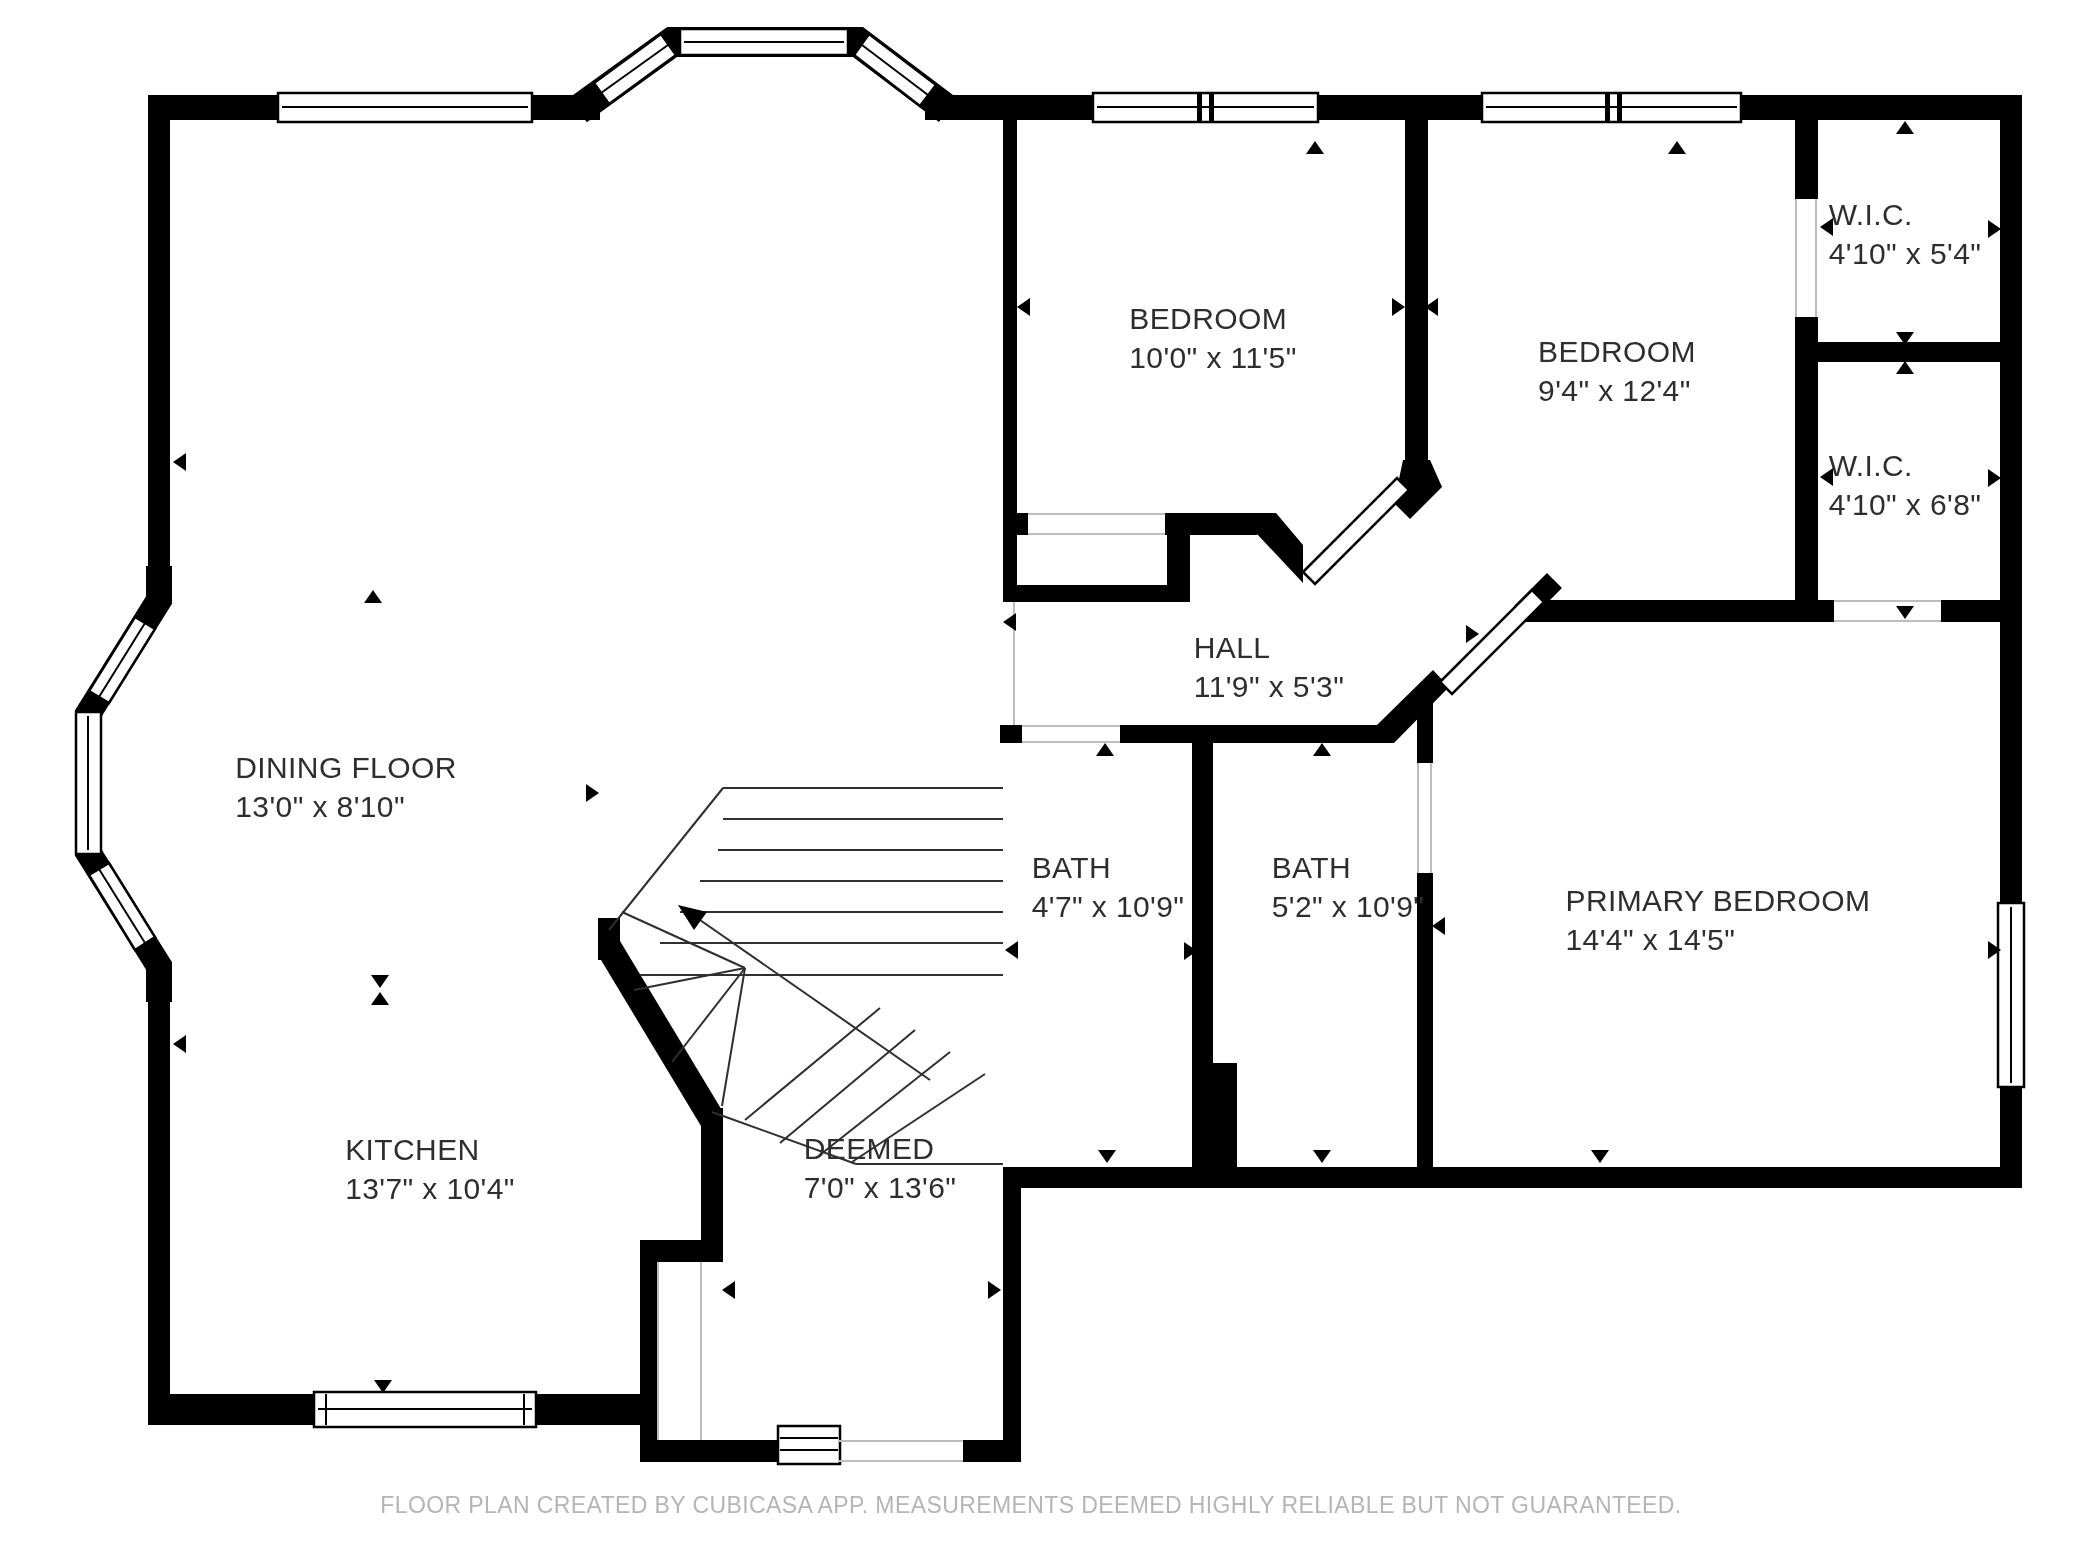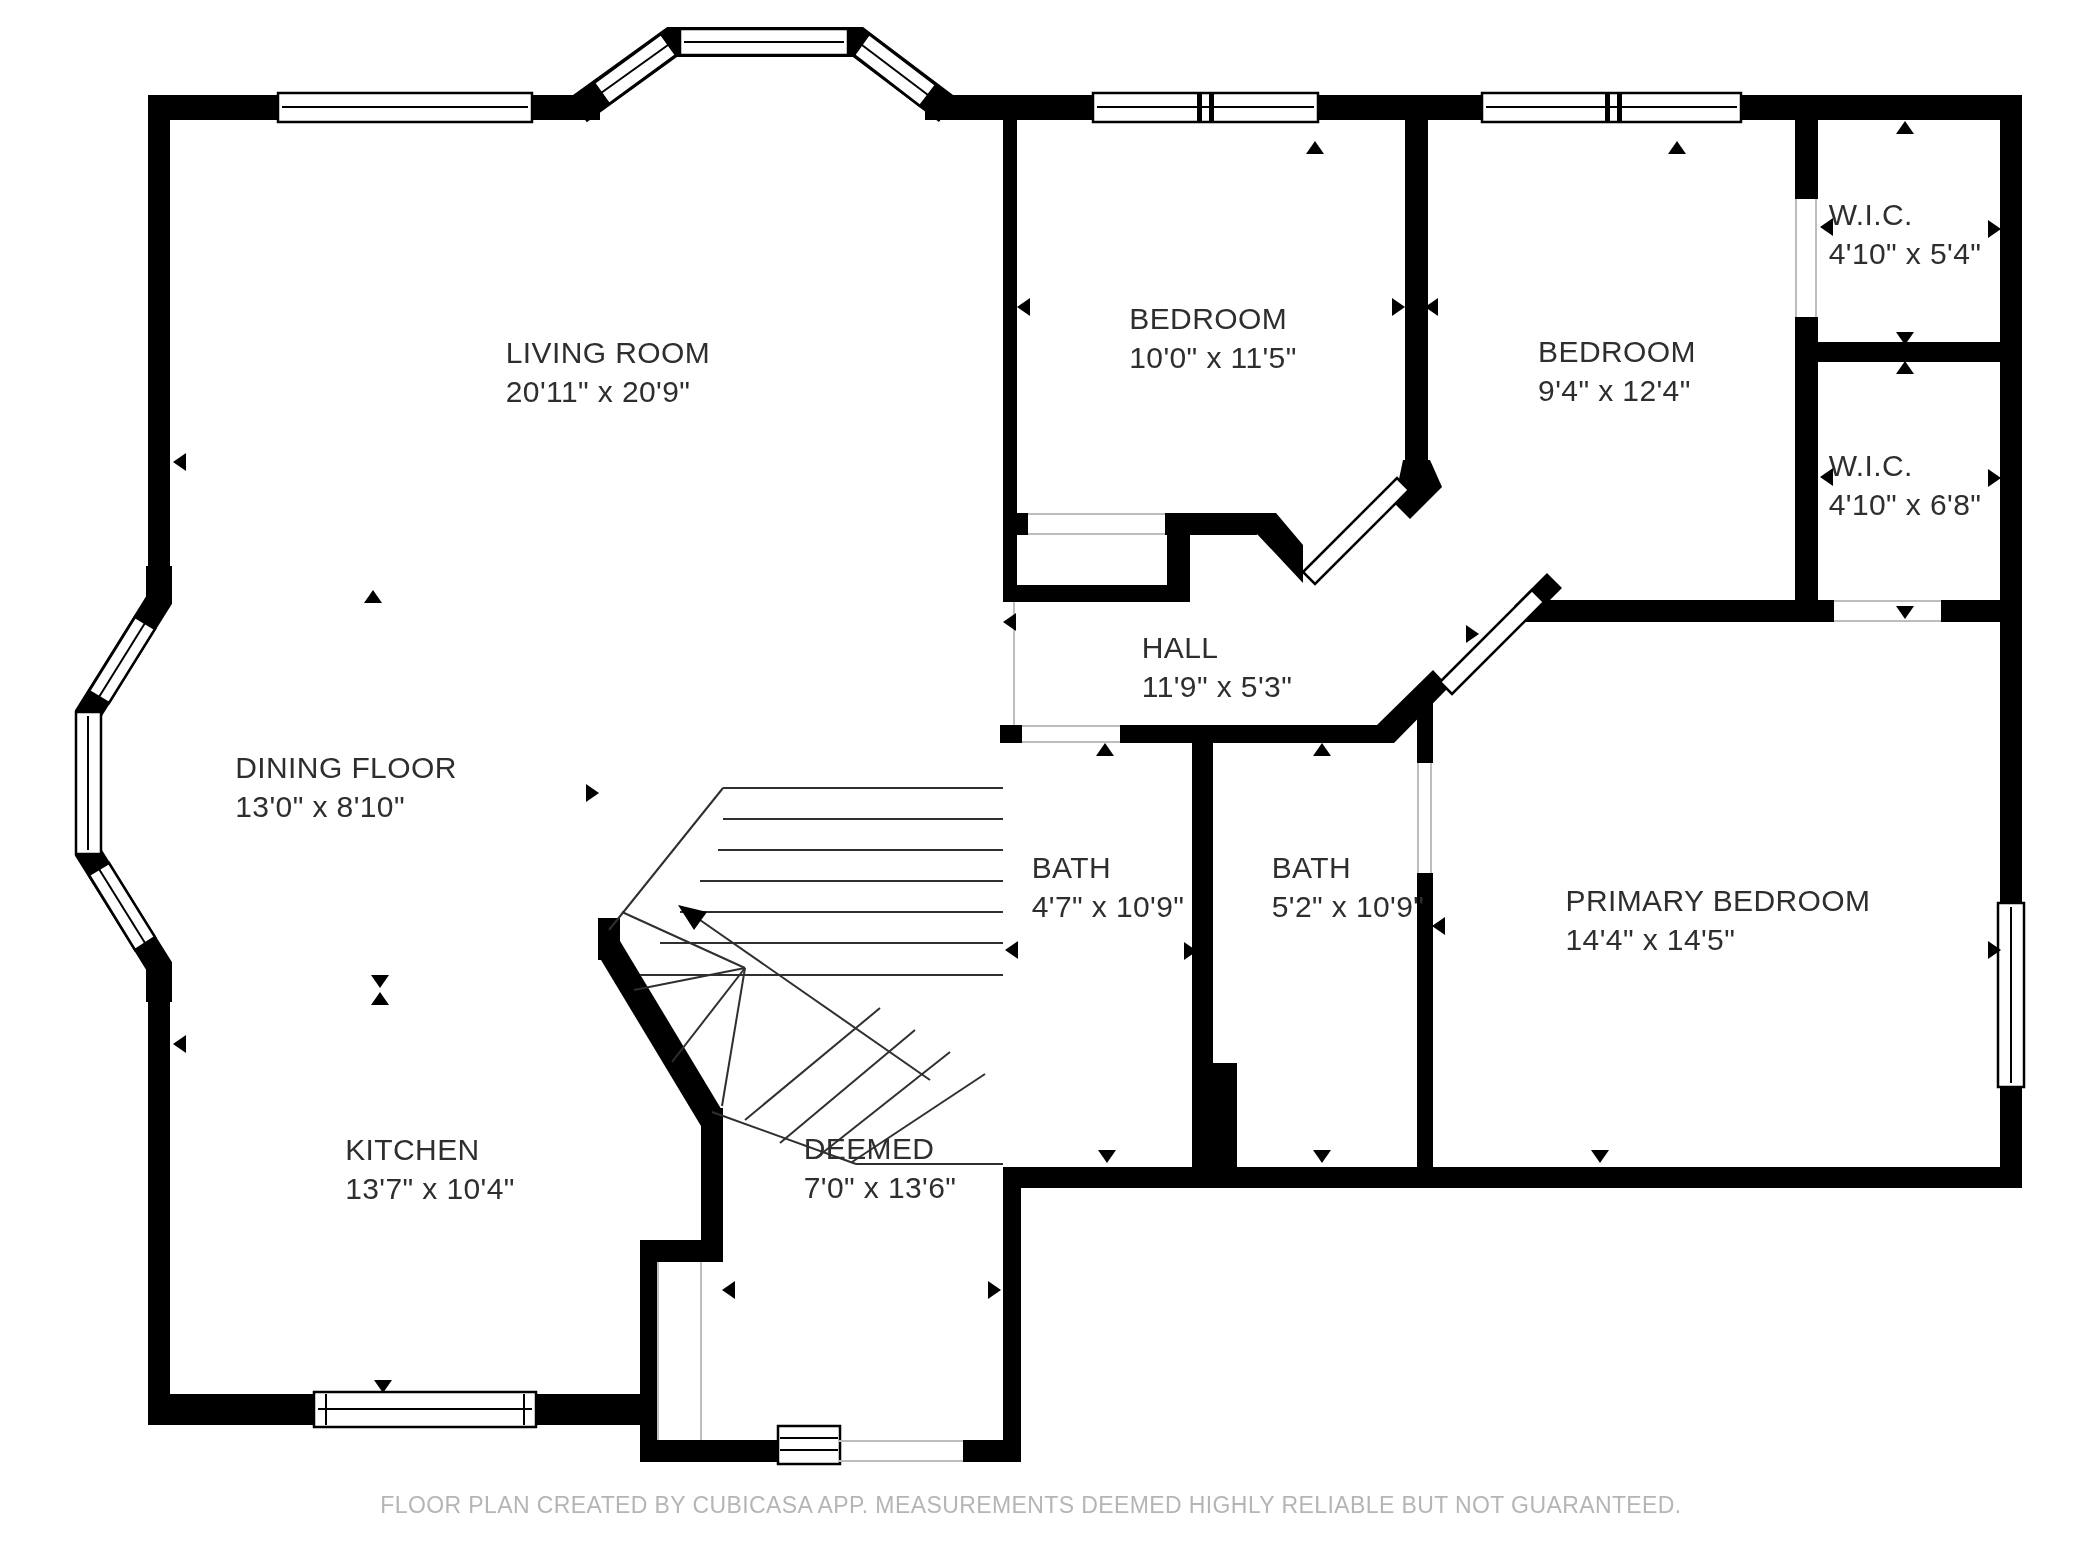--- a/index.html
+++ b/index.html
@@ -230,37 +230,33 @@
         <polygon points="1988,220 1988,238 2001,229" class="arr"></polygon>
         <polygon points="1988,469 1988,487 2001,478" class="arr"></polygon>
         <polygon points="1184,942 1184,960 1197,951" class="arr"></polygon>
         <polygon points="1988,941 1988,959 2001,950" class="arr"></polygon>
         <polygon points="988,1281 988,1299 1001,1290" class="arr"></polygon>
         <polygon points="1466,625 1466,643 1479,634" class="arr"></polygon>
         <polygon points="586,784 586,802 599,793" class="arr"></polygon>
       </g>
 </svg>
 
-  <div class="room-label" style="left:608px;top:372px">
-    <div>LIVING ROOM</div>
-    <div>20'11" x 20'9"</div>
-  </div>
   <div class="room-label" style="left:346px;top:787px">
     <div>DINING FLOOR</div>
     <div>13'0" x 8'10"</div>
   </div>
   <div class="room-label" style="left:430px;top:1169px">
     <div>KITCHEN</div>
     <div>13'7" x 10'4"</div>
   </div>
   <div class="room-label" style="left:880px;top:1168px">
     <div>DEEMED</div>
     <div>7'0" x 13'6"</div>
   </div>
-  <div class="room-label" style="left:1217px;top:667px">
+  <div class="room-label" style="left:1269px;top:667px">
     <div>HALL</div>
     <div>11'9" x 5'3"</div>
   </div>
   <div class="room-label" style="left:1213px;top:338px">
     <div>BEDROOM</div>
     <div>10'0" x 11'5"</div>
   </div>
   <div class="room-label" style="left:1617px;top:371px">
     <div>BEDROOM</div>
     <div>9'4" x 12'4"</div>

